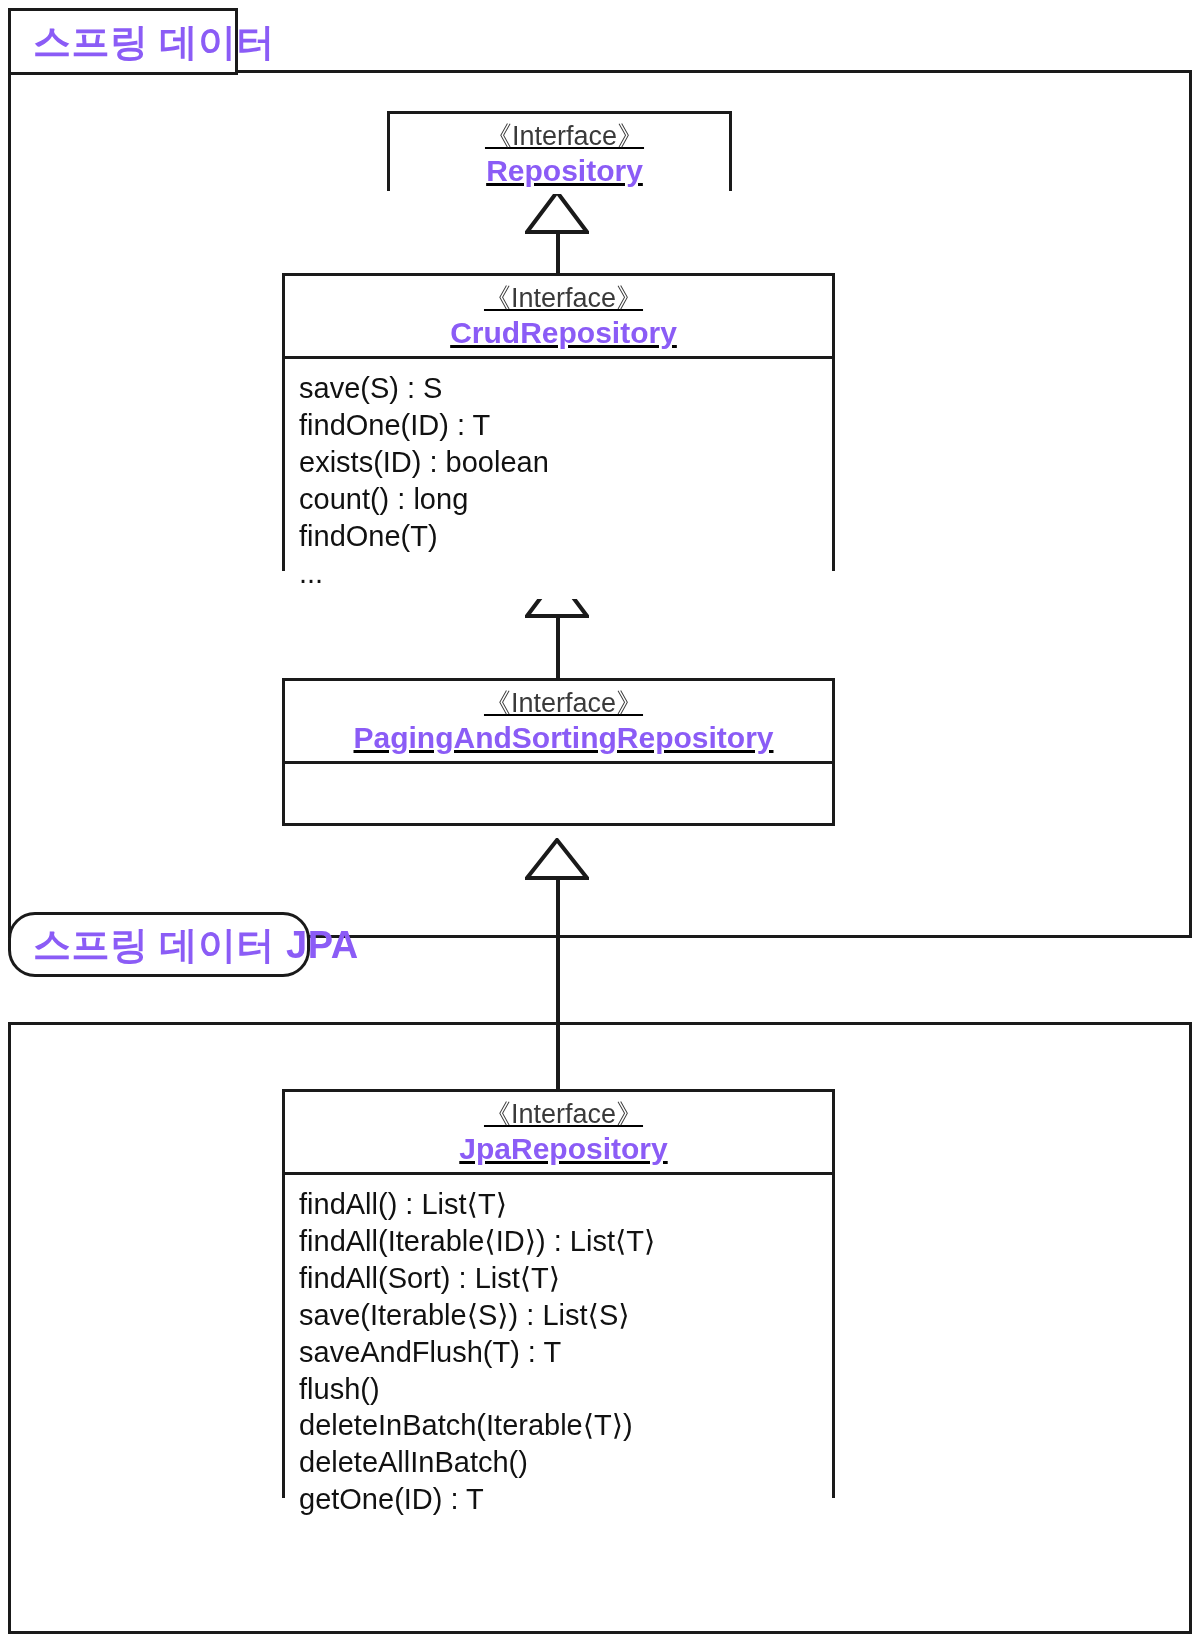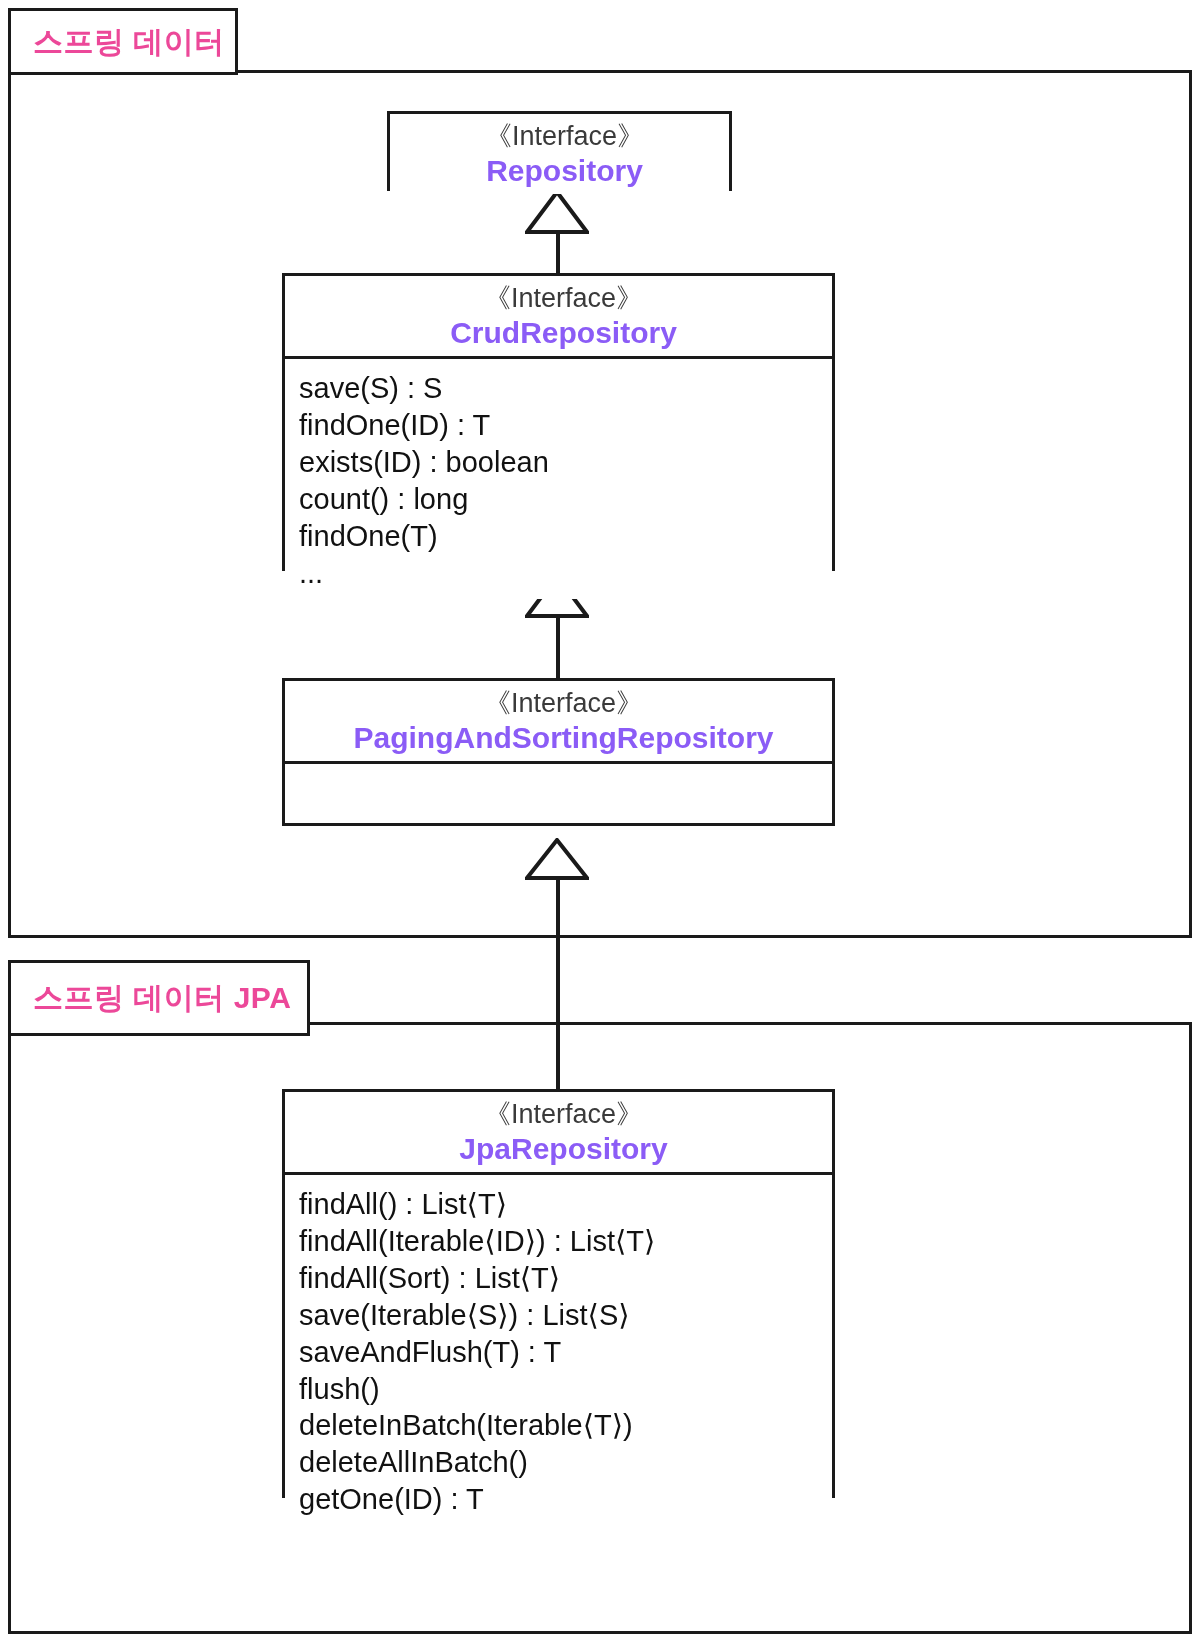--- a/index.html
+++ b/index.html
@@ -30,41 +30,42 @@
     position: absolute;
     box-sizing: border-box;
     border: 3px solid #1a1a1a;
     background: #ffffff;
     display: flex;
     align-items: center;
     padding-left: 22px;
     z-index: 4;
   }
   .package-tab-label {
-    font-size: 30px;
+    font-size: 38px;
     font-weight: bold;
     letter-spacing: 0.5px;
     line-height: 1;
-    color: #ec4899;
+    color: #8b5cf6;
     white-space: nowrap;
   }
 
   
   .uml-class {
     position: absolute;
     box-sizing: border-box;
     border: 3px solid #1a1a1a;
     background: #ffffff;
     z-index: 6;
   }
   .uml-header {
     box-sizing: border-box;
     padding: 6px 10px 5px 20px;
     text-align: center;
     background: #ffffff;
+    text-decoration: underline;
   }
   .uml-header.with-sep {
     border-bottom: 3px solid #1a1a1a;
   }
   .stereotype {
     font-size: 27px;
     line-height: 1.24;
     color: #3a3a3a;
     white-space: nowrap;
   }
@@ -104,21 +105,21 @@
 <body>
 
 <div id="canvas">
 
   <div class="package" style="left:8px; top:70px; width:1184px; height:868px;"></div>
   <div class="package-tab" style="left:8px; top:8px; width:230px; height:67px;">
     <span class="package-tab-label">스프링 데이터</span>
   </div>
 
   <div class="package" style="left:8px; top:1022px; width:1184px; height:612px;"></div>
-  <div class="package-tab" style="left:8px; top:960px; width:302px; height:76px;">
+  <div class="package-tab" style="left:8px; top:912px; width:302px; height:65px;border-radius:27px;">
     <span class="package-tab-label">스프링 데이터 JPA</span>
   </div>
 
   <div class="gen-line" style="left:556px; top:876px; height:216px;"></div>
   <svg class="gen-arrow-outline" style="left:525px; top:838px; width:64px; height:42px;" viewBox="0 0 64 42">
     <polygon points="32,2 62,40 2,40" fill="#ffffff" stroke="#1a1a1a" stroke-width="4" stroke-linejoin="miter"></polygon>
   </svg>
 
   <div class="gen-line" style="left:556px; top:614px; height:65px;"></div>
   <svg class="gen-arrow-outline" style="left:525px; top:574px; width:64px; height:44px;" viewBox="0 0 64 44">

